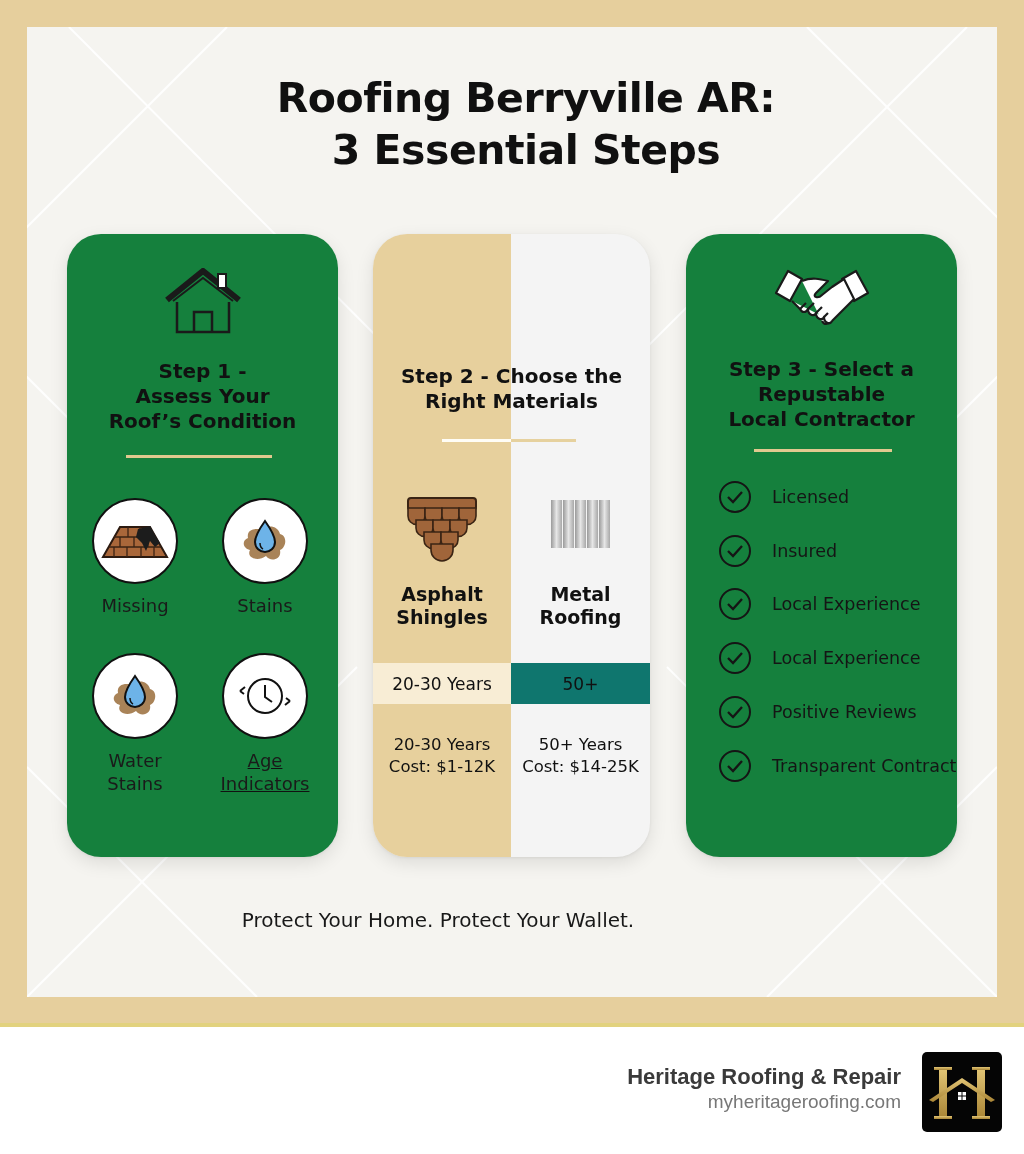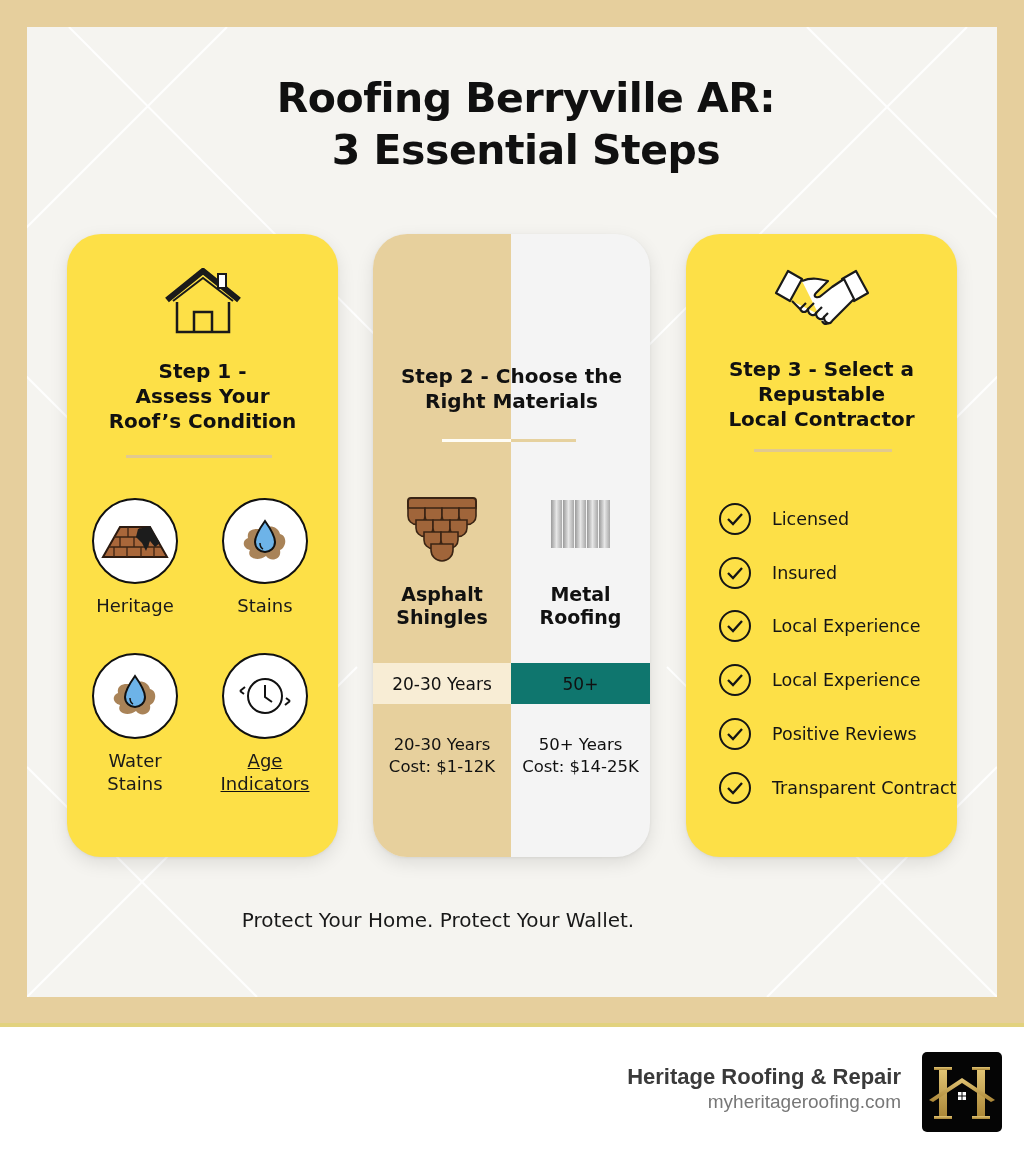--- a/index.html
+++ b/index.html
@@ -7,21 +7,21 @@
     body { font-family: "DejaVu Sans", "Liberation Sans", sans-serif; color: #111; position: relative; }
 
     .frame { position: absolute; left: 0; top: 0; width: 1024px; height: 1027px; background: #E6CF9D; }
     .frame-bottom-edge { position: absolute; left: 0; top: 1023px; width: 1024px; height: 4px; background: #E2D27E; }
     .panel { position: absolute; left: 27px; top: 27px; width: 970px; height: 970px; background: #F5F4F0; overflow: hidden; }
     .panel svg.bg-lines { position: absolute; left: 0; top: 0; }
 
     .title { position: absolute; left: 0; top: 72px; width: 1024px; text-align: center; font-size: 41px; font-weight: bold; line-height: 52px; color: #101010; letter-spacing: -0.5px; }
     .title span { display: block; padding-left: 28px; }
 
-    .card { position: absolute; top: 234px; height: 623px; border-radius: 34px; background: #fde047; box-shadow: 0 6px 18px rgba(0,0,0,0.10), 0 1px 3px rgba(0,0,0,0.06); overflow: hidden; }
+    .card { position: absolute; top: 234px; height: 623px; border-radius: 34px; background: #15803d; box-shadow: 0 6px 18px rgba(0,0,0,0.10), 0 1px 3px rgba(0,0,0,0.06); overflow: hidden; }
     .card-1 { left: 67px; width: 271px; }
     .card-2 { left: 373px; width: 277px; background: #F4F4F4; }
     .card-3 { left: 686px; width: 271px; }
 
     .card-heading { position: absolute; left: 0; width: 100%; text-align: center; font-weight: bold; font-size: 20px; line-height: 25px; color: #111; }
     .divider { position: absolute; height: 3px; background: #E1C98F; }
 
     
     .c1-house { position: absolute; left: 98px; top: 34px; }
     .c1-heading { top: 125px; }
@@ -46,21 +46,21 @@
     .mat-name { position: absolute; left: 0; width: 100%; top: 349px; text-align: center; font-size: 19px; line-height: 23px; font-weight: bold; color: #111; }
     .row-lifespan { position: absolute; left: 0; width: 100%; top: 429px; height: 41px; display: flex; align-items: center; justify-content: center; font-size: 17px; color: #111; }
     .asphalt .row-lifespan { background: #F8EDD5; }
     .metal .row-lifespan { background: #0f766e; }
     .row-detail { position: absolute; left: 0; width: 100%; top: 500px; text-align: center; font-size: 16.5px; line-height: 22px; color: #111; }
 
     
     .c3-hands { position: absolute; left: 86px; top: 33px; }
     .c3-heading { top: 123px; }
     .c3-divider { left: 68px; top: 215px; width: 138px; }
-    .checklist { position: absolute; left: 33px; top: 258px; list-style: none; }
+    .checklist { position: absolute; left: 33px; top: 236px; list-style: none; }
     .check-item { display: flex; align-items: center; height: 53.8px; }
     .check-circle { width: 32px; height: 32px; border: 2.3px solid #151515; border-radius: 50%; display: flex; align-items: center; justify-content: center; flex-shrink: 0; }
     .check-label { margin-left: 21px; font-size: 17.5px; color: #151515; white-space: nowrap; }
 
     .tagline { position: absolute; left: 0; top: 908px; width: 876px; text-align: center; font-size: 20px; color: #181818; }
 
     
     .brand { position: absolute; right: 123px; top: 1063px; text-align: right; font-family: "Liberation Sans", sans-serif; }
     .brand-name { font-size: 22px; font-weight: bold; color: #3A3A3A; line-height: 28px; }
     .brand-url { font-size: 19px; color: #777; line-height: 22px; }
@@ -123,21 +123,21 @@
             <line x1="48" y1="16" x2="48" y2="26"></line>
           <line x1="14" y1="26" x2="14" y2="36"></line>
             <line x1="27" y1="26" x2="27" y2="36"></line>
             <line x1="41" y1="26" x2="41" y2="36"></line>
             <line x1="54" y1="26" x2="54" y2="36"></line>
         </g>
         <path d="M38 8 L50 5 L55 14 L60 22 L55 26 L50 20 L46 30 L42 22 L36 16 Z" fill="#1c1c1c"></path>
       </svg>
     </div>
     <div class="label">
-      <div>Heritage</div>
+      <div>Missing</div>
     </div>
   </div>
 
   <div class="indicator ind-2">
     <div class="circle">
       <svg width="50" height="50" viewBox="0 0 50 50">
         <path d="M8 22 C6 12 18 12 22 14 C28 8 38 10 40 18 C48 20 46 32 40 34 C42 44 30 46 26 40 C18 46 6 42 10 34 C2 32 2 24 8 22 Z" fill="#A98358"></path>
         <path d="M25 5 C25 5 15 19 15 26 C15 32 20 36 25 36 C30 36 35 32 35 26 C35 19 25 5 25 5 Z" fill="#6DB3E8" stroke="#111" stroke-width="2"></path>
         <path d="M20 27 C20 30 21 32 23 33" stroke="#111" stroke-width="1.5" fill="none"></path>
       </svg>

